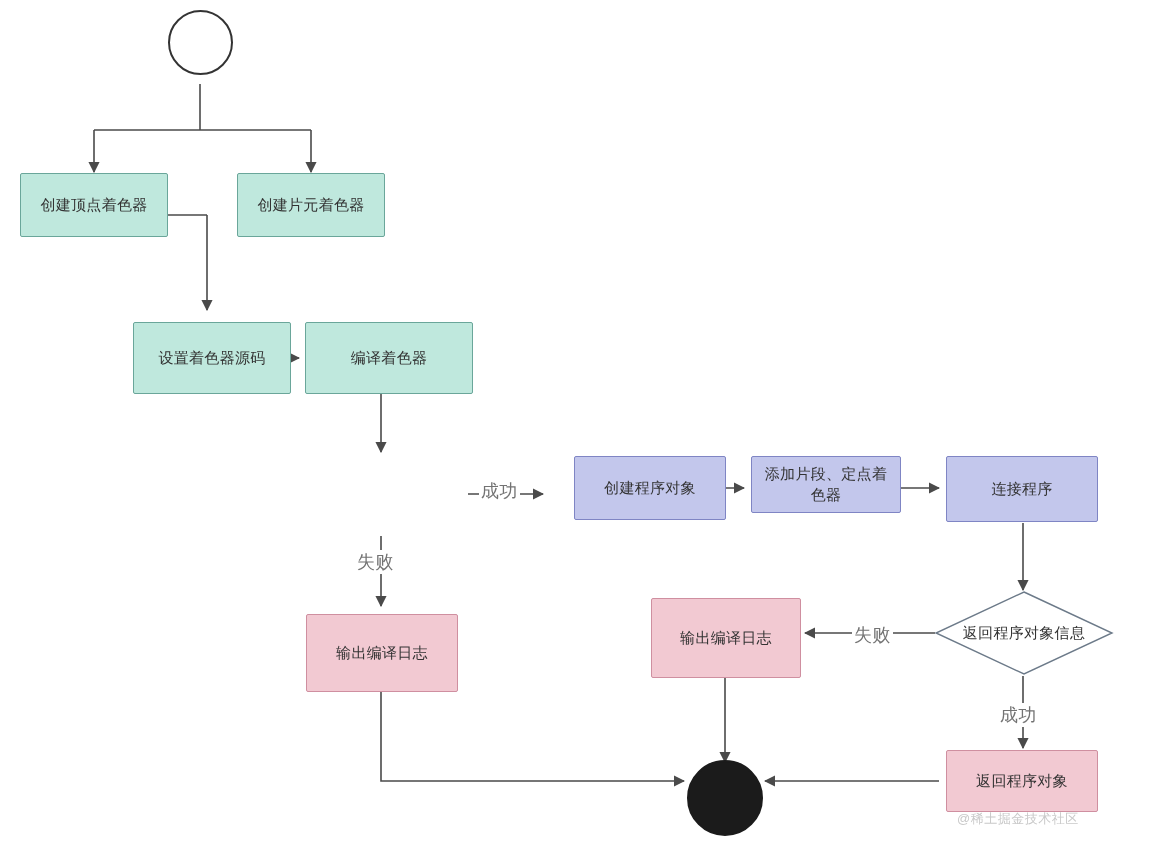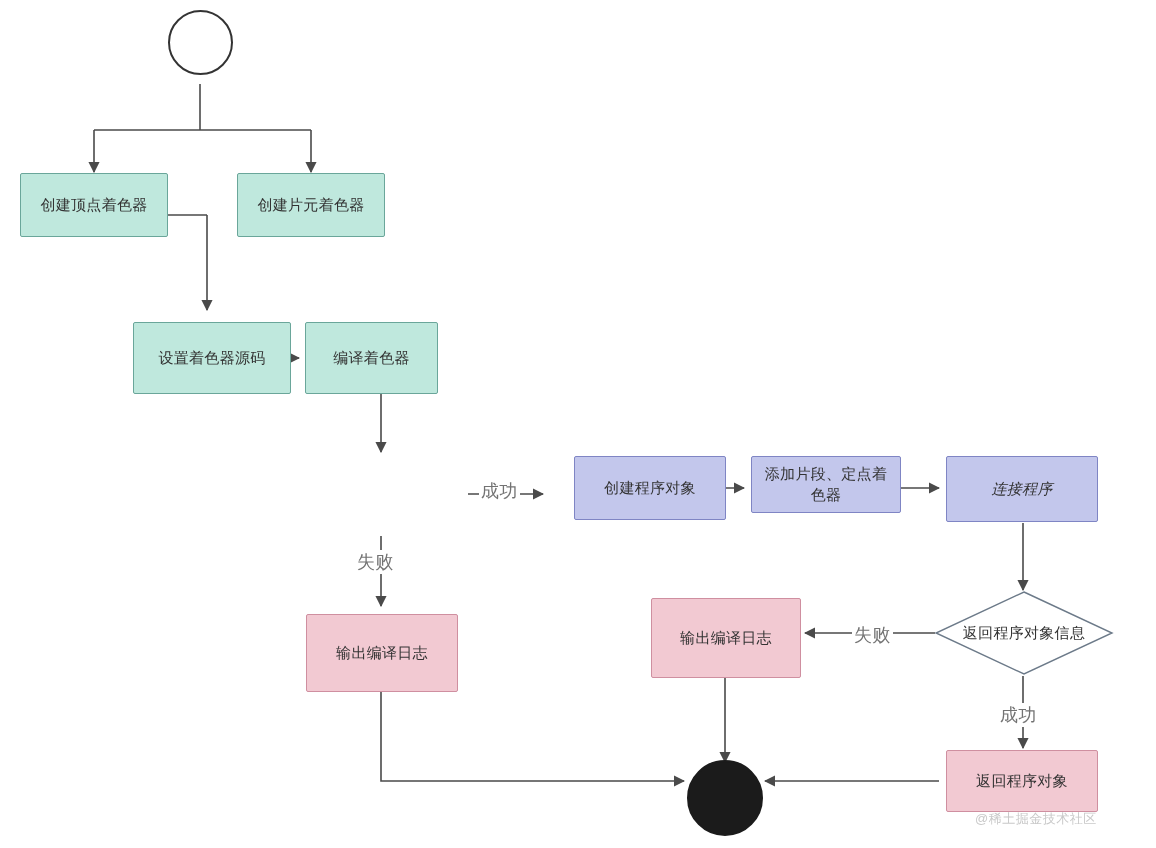--- a/index.html
+++ b/index.html
@@ -159,34 +159,34 @@
   </div>
 
   <div class="node rect green" style="left:237px; top:173px; width:148px; height:64px;text-align:right;">
     <span>创建片元着色器</span>
   </div>
 
   <div class="node rect green" style="left:133px; top:322px; width:158px; height:72px;">
     <span>设置着色器源码</span>
   </div>
 
-  <div class="node rect green" style="left:305px; top:322px; width:133px; height:72px;">
+  <div class="node rect green" style="left:305px; top:322px; width:168px; height:72px;">
     <span>编译着色器</span>
   </div>
 
 
   <div class="node rect purple" style="left:550px; top:456px; width:152px; height:64px;margin-left:24px;">
     <span>创建程序对象</span>
   </div>
 
   <div class="node rect purple" style="left:751px; top:456px; width:150px; height:57px;align-items:center;">
     <span>添加片段、定点着色器</span>
   </div>
 
-  <div class="node rect purple" style="left:946px; top:456px; width:152px; height:66px;font-style:italic;">
+  <div class="node rect purple" style="left:946px; top:456px; width:152px; height:66px;">
     <span>连接程序</span>
   </div>
 
   <div class="diamond-wrap" style="left:934px; top:590px; width:180px; height:86px;text-align:right;">
     <svg class="diamond-shape" viewBox="0 0 180 86" preserveAspectRatio="none">
       <polygon points="90,2 178,43 90,84 2,43" fill="#ffffff" stroke="#6c7a89" stroke-width="1.4"></polygon>
     </svg>
     <div class="diamond-label">返回程序对象信息</div>
   </div>
 
@@ -204,15 +204,15 @@
 
   <div class="node circle-filled" style="left:687px; top:760px; width:76px; height:76px;">
     <span></span>
   </div>
 
   <div class="edge-label" style="left:479px; top:479px;">成功</div>
   <div class="edge-label" style="left:355px; top:550px;">失败</div>
   <div class="edge-label" style="left:852px; top:623px;">失败</div>
   <div class="edge-label" style="left:998px; top:703px;">成功</div>
 
-  <div class="watermark" style="left:957px; top:810px;margin-left:18px;">@稀土掘金技术社区</div>
+  <div class="watermark" style="left:957px; top:810px;">@稀土掘金技术社区</div>
 
 </div>
 
 </body></html>

